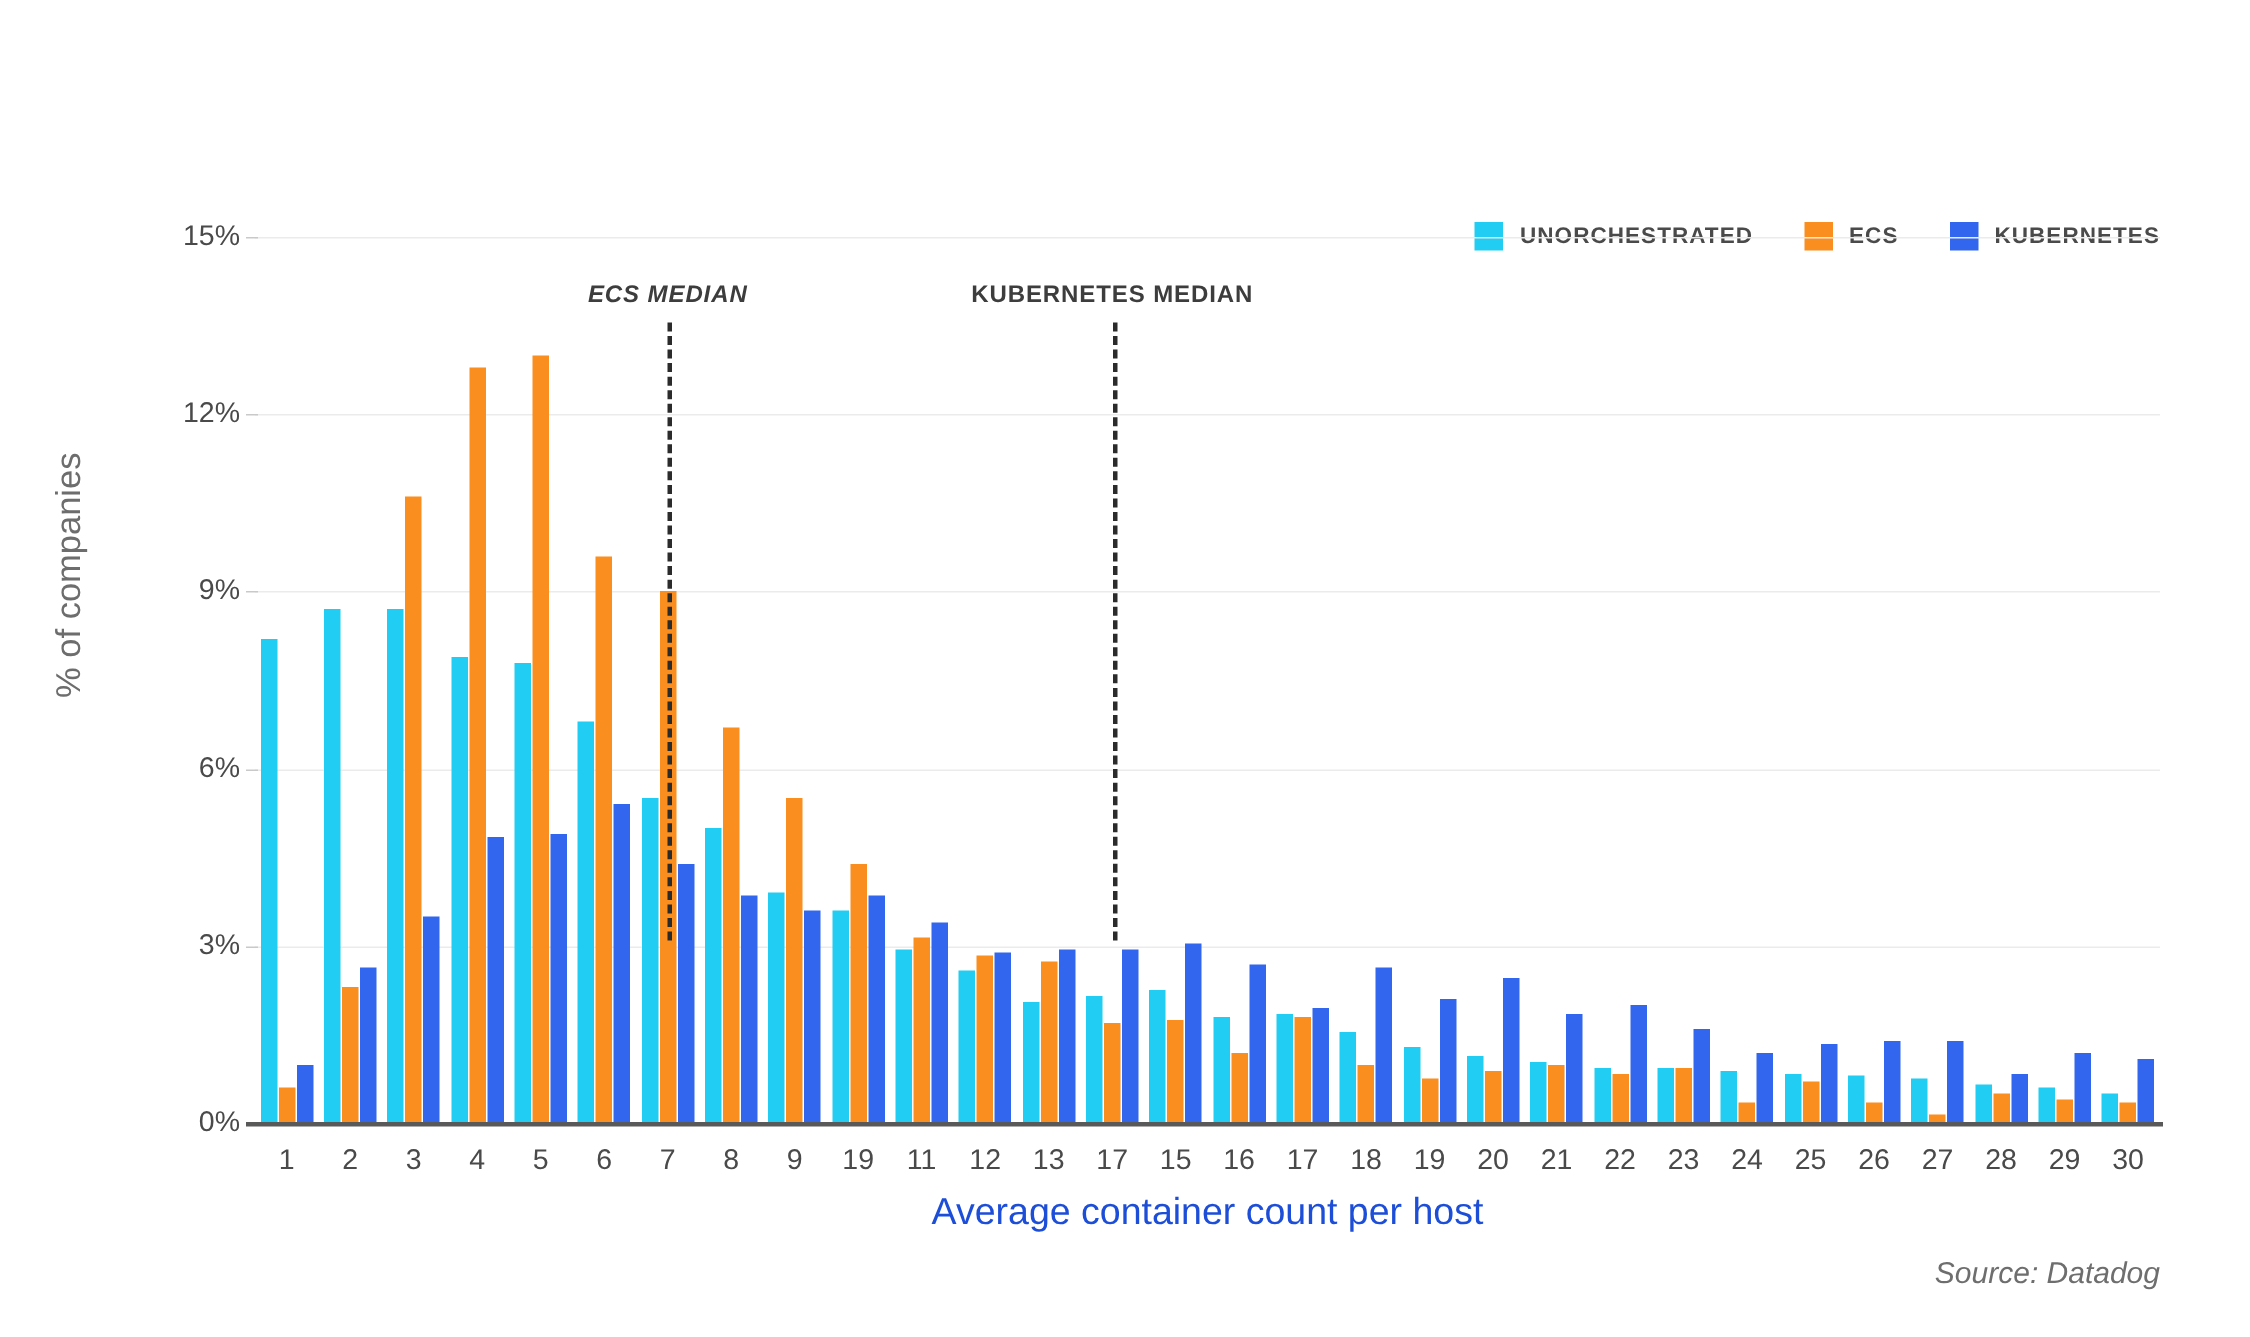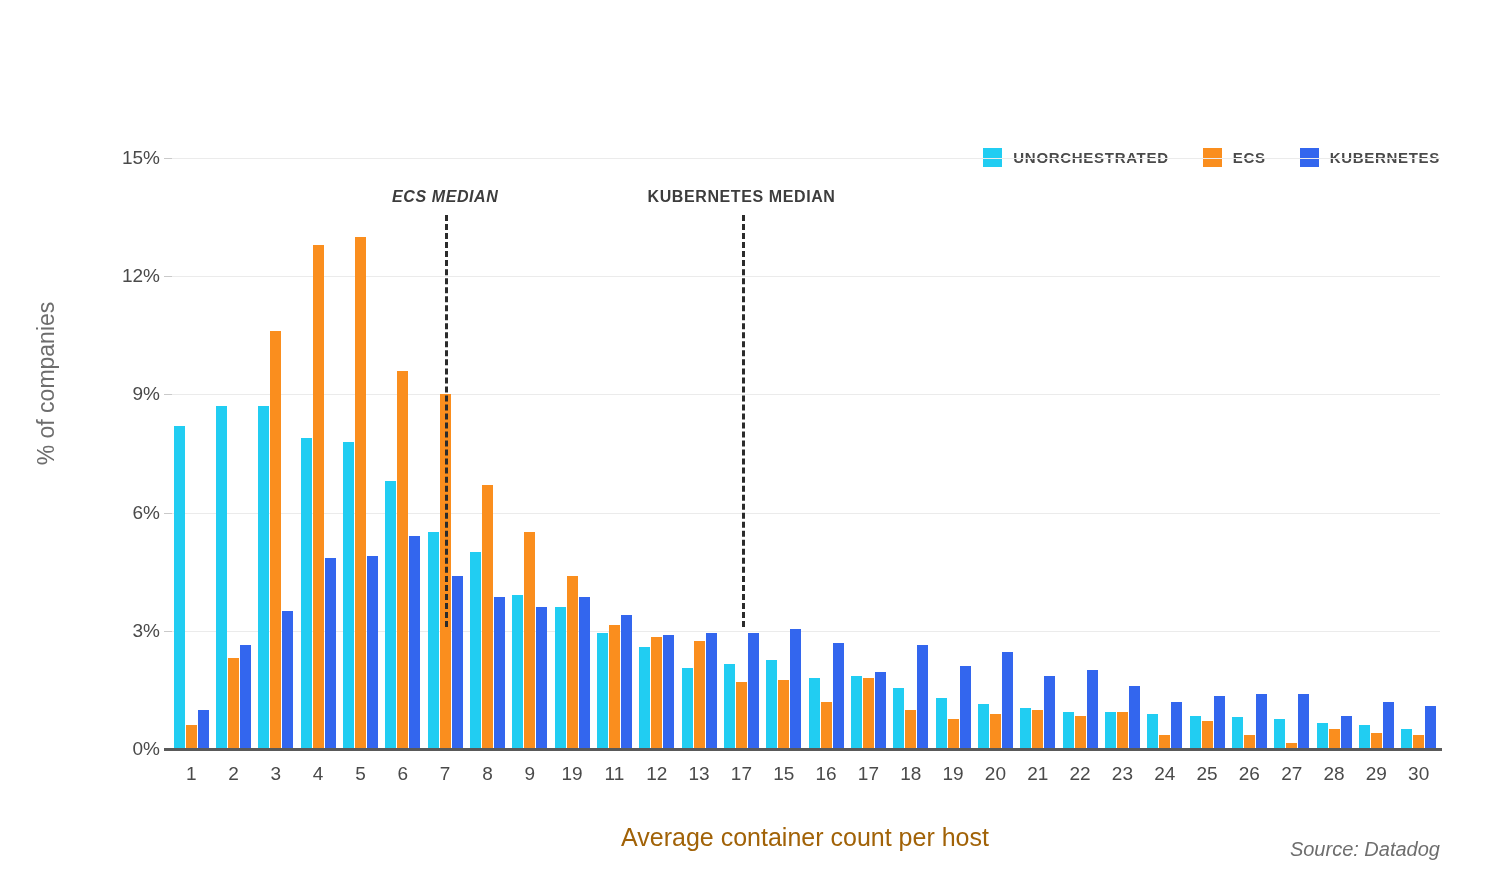--- a/index.html
+++ b/index.html
@@ -122,25 +122,25 @@
     flex: 1 1 0;
     text-align: center;
     font-size: 19px;
     color: #4a4a4a;
   }
 
   
   #x-axis-title {
     position: absolute;
     left: 170px;
-    top: 823px;
+    top: 794px;
     width: 1270px;
     text-align: center;
     font-size: 25px;
-    color: #a16207;
+    color: #1d4ed8;
     font-weight: 400;
   }
 
   
   #source-note {
     position: absolute;
     right: 60px;
     top: 838px;
     font-size: 20px;
     font-style: italic;

